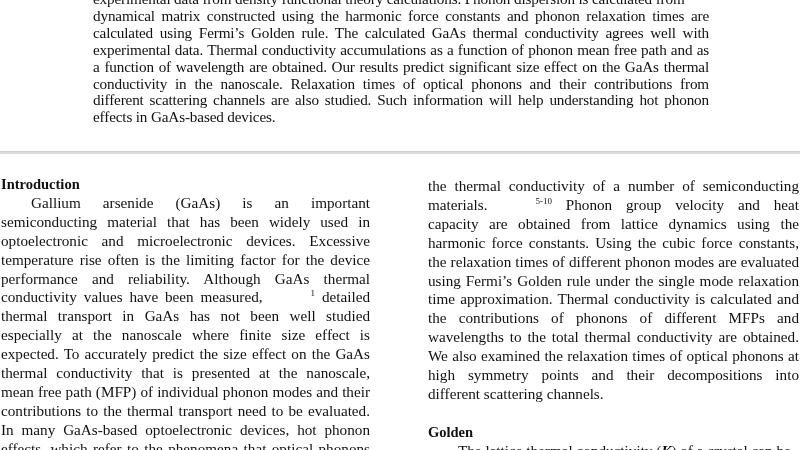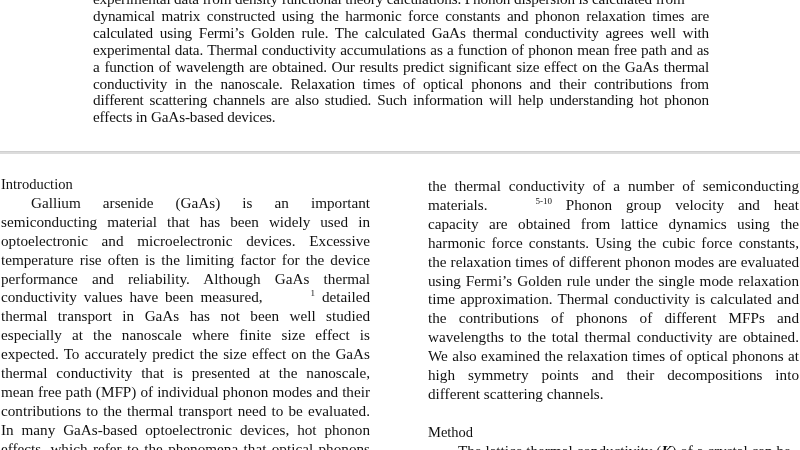--- a/index.html
+++ b/index.html
@@ -68,21 +68,21 @@
   .col-left {
     left: 1px;
     width: 369px;
   }
   .col-right {
     left: 428px;
     width: 371px;
     top: 23px;
   }
   .section-heading {
-    font-weight: normal;
+    font-weight: bold;
     margin: 0;
     font-size: 14.5px;
     line-height: 18.9px;
   }
   .para {
     margin: 0;
     text-indent: 30px;
   }
   .para.noindent { text-indent: 0; }
   .gap { height: 18.9px; }
@@ -114,18 +114,18 @@
   <div class="page-bottom">
 
     <div class="col col-left">
       <p class="section-heading">Introduction</p>
       <p class="para"><span>Gallium arsenide (GaAs) is an important semiconducting material that has been widely used in optoelectronic and microelectronic devices. Excessive temperature rise often is the limiting factor for the device performance and reliability. Although GaAs thermal conductivity values have been measured,</span><sup>1</sup><span> detailed thermal transport in GaAs has not been well studied especially at the nanoscale where finite size effect is expected. To accurately predict the size effect on the GaAs thermal conductivity that is presented at the nanoscale, mean free path (MFP) of individual phonon modes and their contributions to the thermal transport need to be evaluated. In many GaAs-based optoelectronic devices, hot phonon effects, which refer to the phenomena that optical phonons can have highly non-equilibrium population when absorbing energy</span></p>
     </div>
 
     <div class="col col-right">
       <p class="para noindent"><span>the thermal conductivity of a number of semiconducting materials.</span><sup>5-10</sup><span> Phonon group velocity and heat capacity are obtained from lattice dynamics using the harmonic force constants. Using the cubic force constants, the relaxation times of different phonon modes are evaluated using Fermi’s Golden rule under the single mode relaxation time approximation. Thermal conductivity is calculated and the contributions of phonons of different MFPs and wavelengths to the total thermal conductivity are obtained. We also examined the relaxation times of optical phonons at high symmetry points and their decompositions into different scattering channels.</span></p>
       <div class="gap"></div>
-      <p class="section-heading">Method</p>
+      <p class="section-heading">Golden</p>
       <p class="para"><span>The lattice thermal conductivity (</span><span class="math-k">K</span><span>) of a crystal can be</span></p>
     </div>
 
   </div>
 </div>
 
 </body></html>

